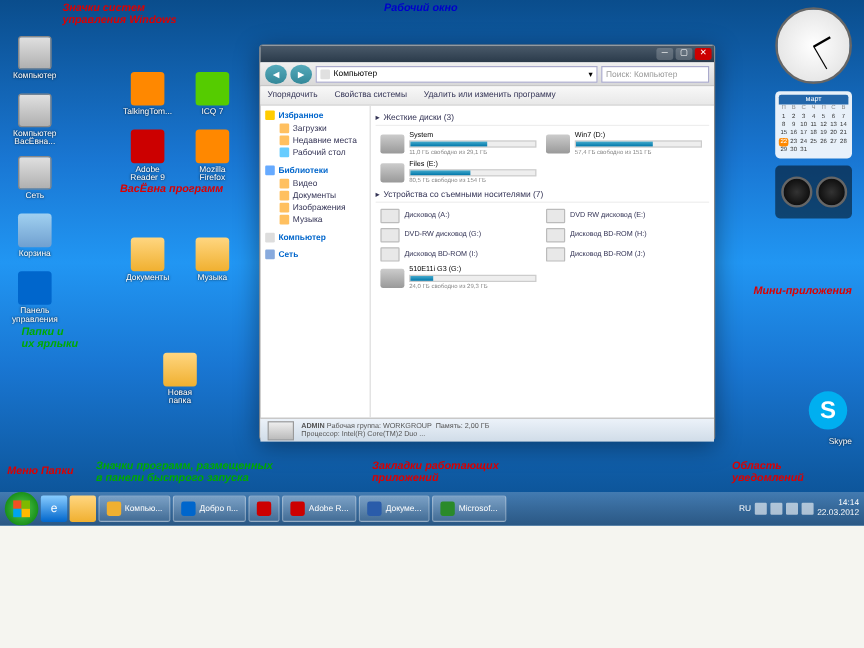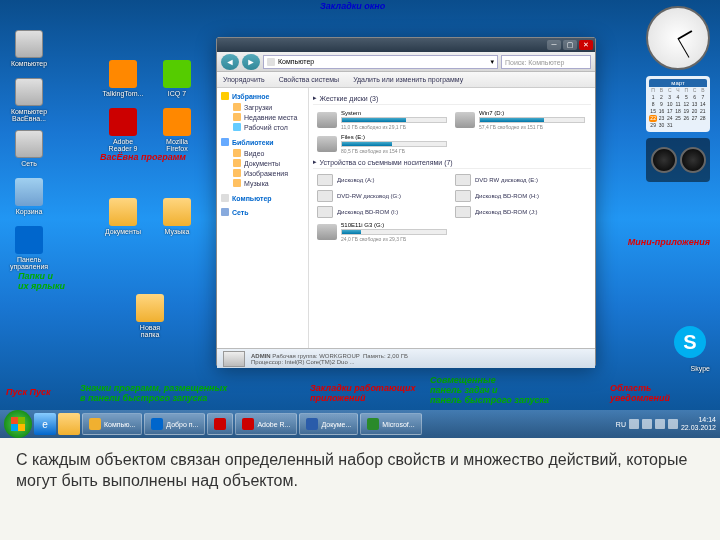--- a/index.html
+++ b/index.html
@@ -79,32 +79,31 @@
 .clock-txt{text-align:right;line-height:1.1;font-size:7px}
 .caption{padding:12px 16px;font-size:16px;color:#333;line-height:1.3;background:#f5f5f0}
 </style>
 </head>
 <body>
 
 <div class="slide">
 <div class="desktop">
 <div class="glow"></div>
 
-<div class="label blue" style="left:320px;top:2px">Закладки окно</div>
+<div class="label red" style="left:52px;top:2px;white-space:pre">Значки систем
+управления Windows</div>
+<div class="label blue" style="left:320px;top:2px">Рабочий окно</div>
 <div class="label red" style="left:100px;top:153px">ВасЁвна программ</div>
 <div class="label green" style="left:18px;top:272px;white-space:pre">Папки и
 их ярлыки</div>
-<div class="label red" style="left:6px;top:388px">Пуск Пуск</div>
+<div class="label red" style="left:6px;top:388px">Меню Папки</div>
 <div class="label red" style="left:310px;top:384px;white-space:pre">Закладки работающих
 приложений</div>
 <div class="label green" style="left:80px;top:384px;white-space:pre">Значки программ, размещенных
 в панели быстрого запуска</div>
-<div class="label green" style="left:430px;top:376px;white-space:pre">Совмещенные
-панель задач и
-панель быстрого запуска</div>
 <div class="label red" style="left:610px;top:384px;white-space:pre">Область
 уведомлений</div>
 <div class="label red" style="right:10px;top:238px">Мини-приложения</div>
 
 <div class="desk-icon" style="left:4px;top:30px"><div class="ico comp"></div><span>Компьютер</span></div>
 <div class="desk-icon" style="left:4px;top:78px;white-space:pre"><div class="ico comp"></div><span>Компьютер
 ВасЁвна...</span></div>
 <div class="desk-icon" style="left:4px;top:130px"><div class="ico comp"></div><span>Сеть</span></div>
 <div class="desk-icon" style="left:4px;top:178px"><div class="ico bin"></div><span>Корзина</span></div>
 <div class="desk-icon" style="left:4px;top:226px;white-space:pre"><div class="ico blue"></div><span>Панель
@@ -352,14 +351,13 @@
     <span>RU</span>
     <div class="tray-ico"></div>
     <div class="tray-ico"></div>
     <div class="tray-ico"></div>
     <div class="tray-ico"></div>
     <div class="clock-txt"><span>14:14</span><br><span>22.03.2012</span></div>
   </div>
 </div>
 
 </div>
-<div class="caption">С каждым объектом связан определенный набор свойств и множество действий, которые могут быть выполнены над объектом.</div>
 </div>
 
 </body></html>

